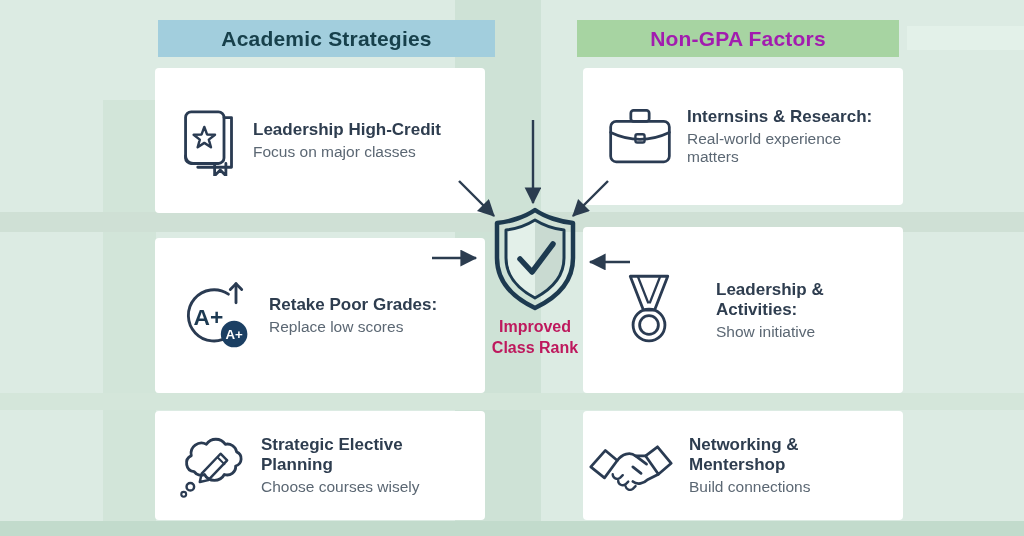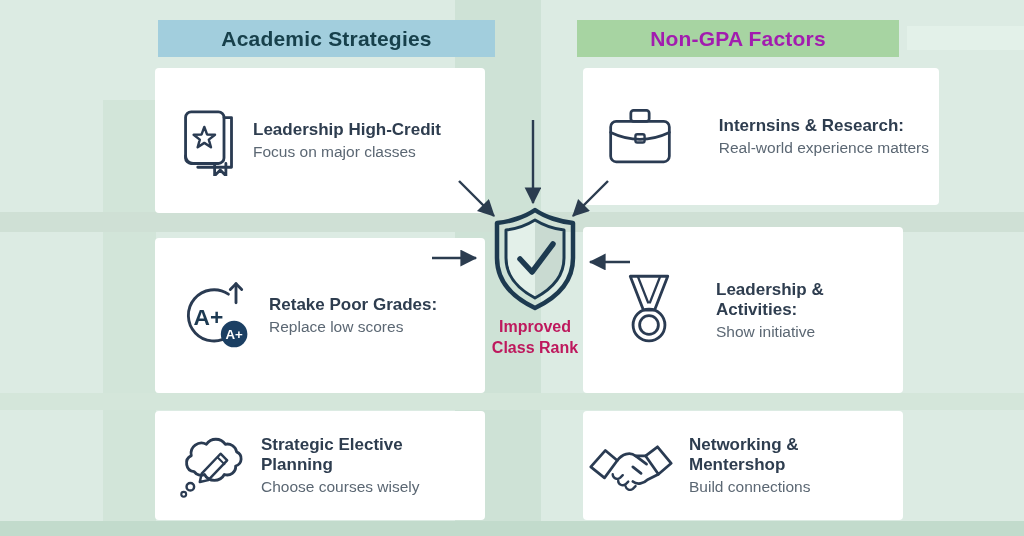--- a/index.html
+++ b/index.html
@@ -29,21 +29,21 @@
     display:flex;align-items:center;gap:14px;padding:0 10px 0 24px;box-sizing:border-box;
   }
   .card .icon{flex:0 0 auto;display:flex;align-items:center;justify-content:center;}
   .card .txt{display:flex;flex-direction:column;gap:3px;}
   .card .title{font-size:17px;font-weight:700;color:#2e3d4f;}
   .card .sub{font-size:15.5px;color:#5b6773;}
 
   .card-l1{left:155px;top:68px;width:330px;height:145px;}
   .card-l2{left:155px;top:238px;width:330px;height:155px;}
   .card-l3{left:155px;top:411px;width:330px;height:109px;}
-  .card-r1{left:583px;top:68px;width:356px;height:137px;justify-content:space-between;}
+  .card-r1{left:583px;top:68px;width:320px;height:137px;}
   .card-r2{left:583px;top:227px;width:320px;height:166px;padding-left:36px;gap:37px;}
   .card-r3{left:583px;top:411px;width:320px;height:109px;padding-left:4px;}
 
   .arrows{position:absolute;left:0;top:0;width:1024px;height:536px;pointer-events:none;}
   .shield{position:absolute;left:487px;top:206px;width:96px;height:106px;}
   .center-label{
     position:absolute;left:473px;top:316px;width:124px;text-align:center;
     font-size:16px;font-weight:700;color:#be185d;line-height:21px;
   }
   svg .st{stroke:#2a3b52;stroke-width:3;fill:none;stroke-linecap:round;stroke-linejoin:round;}

